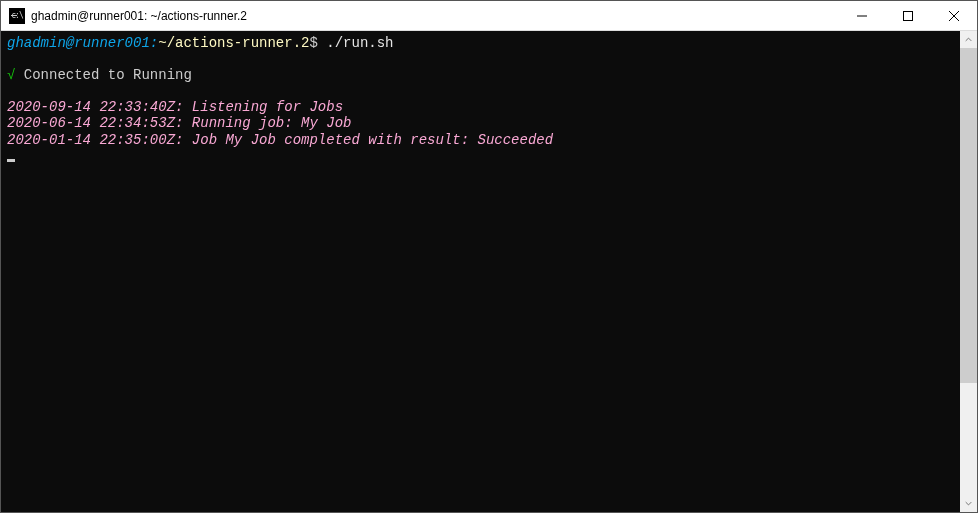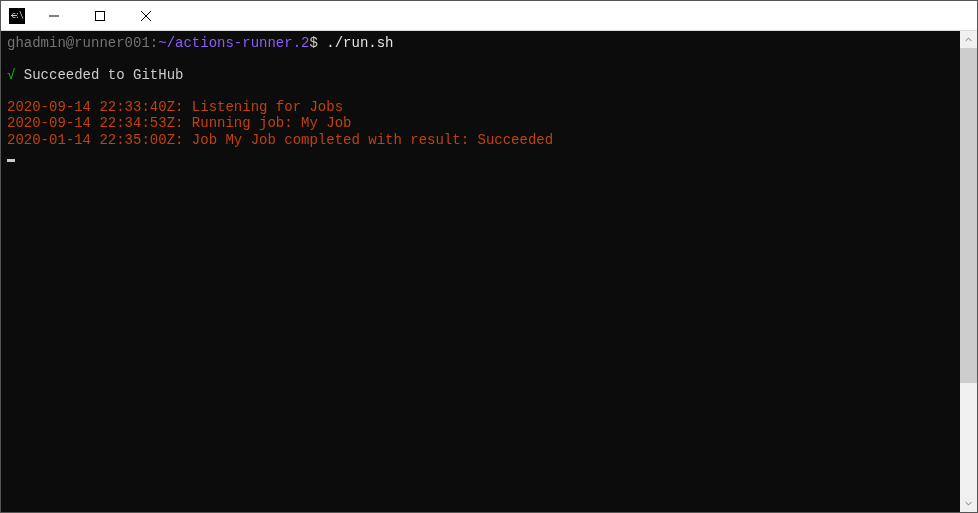--- a/index.html
+++ b/index.html
@@ -91,39 +91,41 @@
       background: #0c0c0c;
       padding: 4px 6px;
       font-family: Consolas, 'Courier New', monospace;
       font-size: 14px;
       line-height: 1.15;
       color: #cccccc;
       overflow: hidden;
       white-space: pre;
     }
     .prompt-user {
-      color: #737373;
+      color: #0ea5e9;
+      font-style: italic;
     }
     .prompt-path {
-      color: #8b5cf6;
+      color: #fef9c3;
     }
     .prompt-symbol {
       color: #cccccc;
     }
     .cmd {
       color: #e5e5e5;
     }
     .check {
       color: #16c60c;
     }
     .connected {
       color: #cccccc;
     }
     .log-line {
-      color: #c2410c;
+      color: #f9a8d4;
+      font-style: italic;
     }
     .cursor {
       display: inline-block;
       width: 8px;
       height: 3px;
       background: #cccccc;
       vertical-align: bottom;
       margin-bottom: 2px;
     }
     .scrollbar {
@@ -168,20 +170,21 @@
     }
   </style>
 </head>
 <body>
 
 <div class="window">
   <div class="titlebar">
     <div class="titlebar-icon">
         <span class="titlebar-icon-text">c:\</span>
       </div>
+    <div class="titlebar-title">ghadmin@runner001: ~/actions-runner.2</div>
     <div class="window-controls">
       <button class="win-btn">
         <svg viewBox="0 0 10 10">
             <line x1="0" y1="5" x2="10" y2="5" stroke="#000" stroke-width="1"></line>
           </svg>
       </button>
       <button class="win-btn">
         <svg viewBox="0 0 10 10">
             <rect x="0.5" y="0.5" width="9" height="9" fill="none" stroke="#000" stroke-width="1"></rect>
           </svg>
@@ -189,23 +192,23 @@
       <button class="win-btn close">
         <svg viewBox="0 0 10 10">
             <line x1="0" y1="0" x2="10" y2="10" stroke="#000" stroke-width="1"></line>
             <line x1="10" y1="0" x2="0" y2="10" stroke="#000" stroke-width="1"></line>
           </svg>
       </button>
     </div>
   </div>
   <div class="terminal-container">
     <div class="terminal"><span class="prompt-user">ghadmin@runner001</span><span class="prompt-user">:</span><span class="prompt-path">~/actions-runner.2</span><span class="prompt-symbol">$</span> <span class="cmd">./run.sh</span>
-<div class="blank-line"></div><span class="check">√</span><span class="connected"> Succeeded to GitHub</span>
+<div class="blank-line"></div><span class="check">√</span><span class="connected"> Connected to Running</span>
 <div class="blank-line"></div><span class="log-line">2020-09-14 22:33:40Z: Listening for Jobs</span>
-<span class="log-line">2020-09-14 22:34:53Z: Running job: My Job</span>
+<span class="log-line">2020-06-14 22:34:53Z: Running job: My Job</span>
 <span class="log-line">2020-01-14 22:35:00Z: Job My Job completed with result: Succeeded</span>
 <span class="cursor"></span></div>
     <div class="scrollbar">
       <div class="scroll-btn up">
         <svg viewBox="0 0 10 10">
             <path d="M1 7 L5 3 L9 7" fill="none" stroke="#606060" stroke-width="1.2"></path>
           </svg>
       </div>
       <div class="scroll-track">
         <div class="scroll-thumb"></div>

